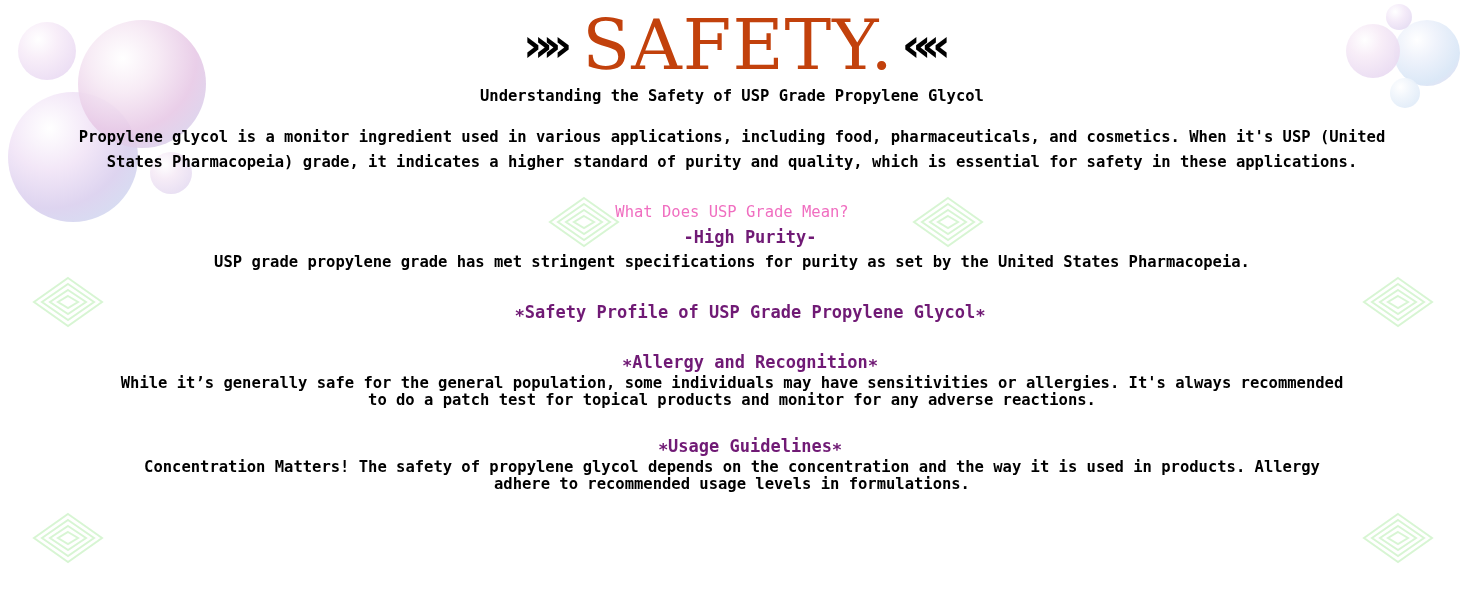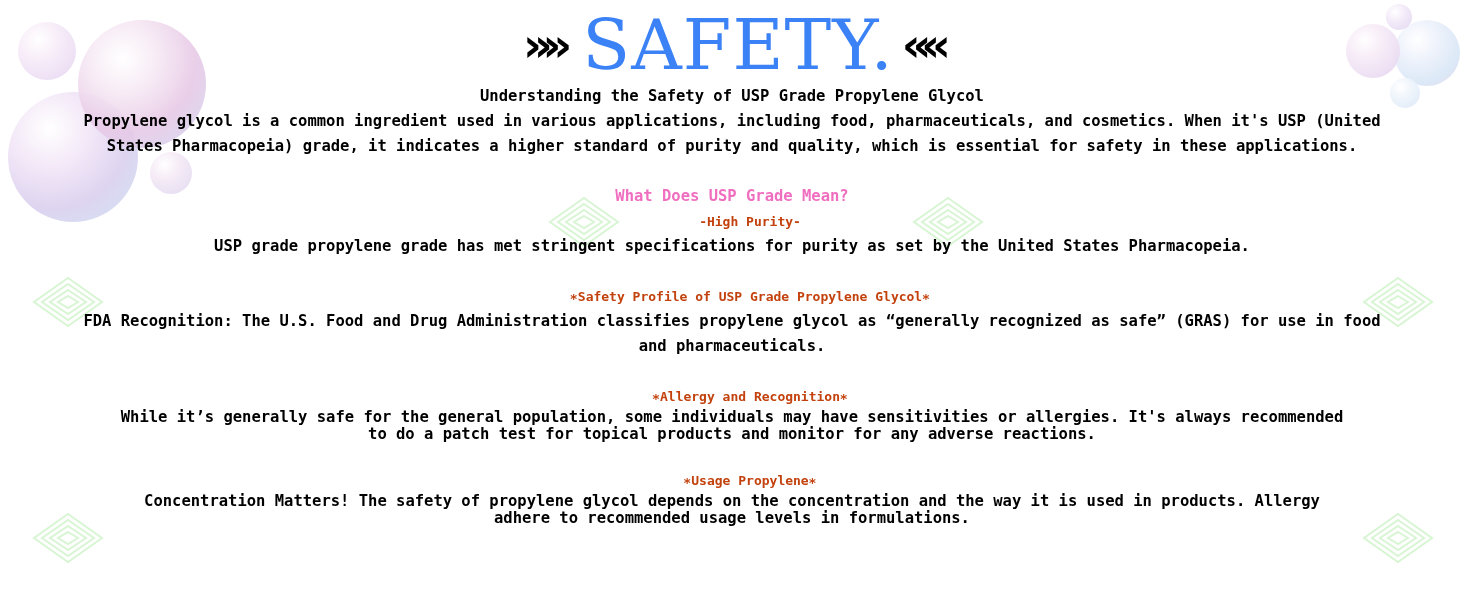--- a/index.html
+++ b/index.html
@@ -89,61 +89,61 @@
     font-weight: 700;
     color: #000;
   }
   .chev-left { margin-right: 6px; }
   .chev-right { margin-left: 2px; }
   .safety-word {
     font-family: "DejaVu Serif", serif;
     font-size: 70px;
     line-height: 1;
     letter-spacing: 1px;
-    color: #3b82f6;
+    color: #c2410c;
     font-weight: 400;
     margin-left: 8px;
   }
 
   
   .content {
     position: absolute;
     left: 0; right: 0; top: 84px;
     text-align: center;
   }
   .subtitle {
     font-size: 15.5px;
     line-height: 25px;
     font-weight: 700;
-    margin-bottom: 0;
+    margin-bottom: 16px;
   }
   .para {
     width: 1230px;
     margin: 0 auto;
     font-size: 15.5px;
     line-height: 17px;
     font-weight: 700;
   }
   .para-wide {
     width: 1330px;
     margin: 0 auto;
     font-size: 15.5px;
     line-height: 25px;
     font-weight: 700;
   }
   .spacer { height: 25px; }
   .heading-pink {
     color: #f06ec0;
     font-size: 15.5px;
     line-height: 25px;
-    font-weight: 700;
+    font-weight: 400;
   }
   .heading-black {
-    color: #c2410c;
-    font-size: 13px;
+    color: #701a75;
+    font-size: 17px;
     line-height: 25px;
     font-weight: 700;
     margin-left: 36px;
   }
 </style>
 </head>
 <body>
 
 <div class="bubble b1"></div>
 <div class="bubble b2"></div>
@@ -217,36 +217,35 @@
 
 <div class="header">
   <span class="chevrons chev-left">»»</span>
   <span class="safety-word">SAFETY.</span>
   <span class="chevrons chev-right">««</span>
 </div>
 
 <div class="content">
 
   <div class="subtitle">Understanding the Safety of USP Grade Propylene Glycol</div>
-  <div class="para-wide">Propylene glycol is a common ingredient used in various applications, including food, pharmaceuticals, and cosmetics. When it's USP (United States Pharmacopeia) grade, it indicates a higher standard of purity and quality, which is essential for safety in these applications.</div>
+  <div class="para-wide">Propylene glycol is a monitor ingredient used in various applications, including food, pharmaceuticals, and cosmetics. When it's USP (United States Pharmacopeia) grade, it indicates a higher standard of purity and quality, which is essential for safety in these applications.</div>
 
   <div class="spacer"></div>
 
   <div class="heading-pink">What Does USP Grade Mean?</div>
   <div class="heading-black">-High Purity-</div>
   <div class="para-wide">USP grade propylene grade has met stringent specifications for purity as set by the United States Pharmacopeia.</div>
 
   <div class="spacer"></div>
 
   <div class="heading-black">∗Safety Profile of USP Grade Propylene Glycol∗</div>
-  <div class="para-wide">FDA Recognition: The U.S. Food and Drug Administration classifies propylene glycol as “generally recognized as safe” (GRAS) for use in food and pharmaceuticals.</div>
 
   <div class="spacer"></div>
 
   <div class="heading-black">∗Allergy and Recognition∗</div>
   <div class="para">While it’s generally safe for the general population, some individuals may have sensitivities or allergies. It's always recommended to do a patch test for topical products and monitor for any adverse reactions.</div>
 
   <div class="spacer"></div>
 
-  <div class="heading-black">∗Usage Propylene∗</div>
+  <div class="heading-black">∗Usage Guidelines∗</div>
   <div class="para">Concentration Matters! The safety of propylene glycol depends on the concentration and the way it is used in products. Allergy adhere to recommended usage levels in formulations.</div>
 
 </div>
 
 </body></html>

